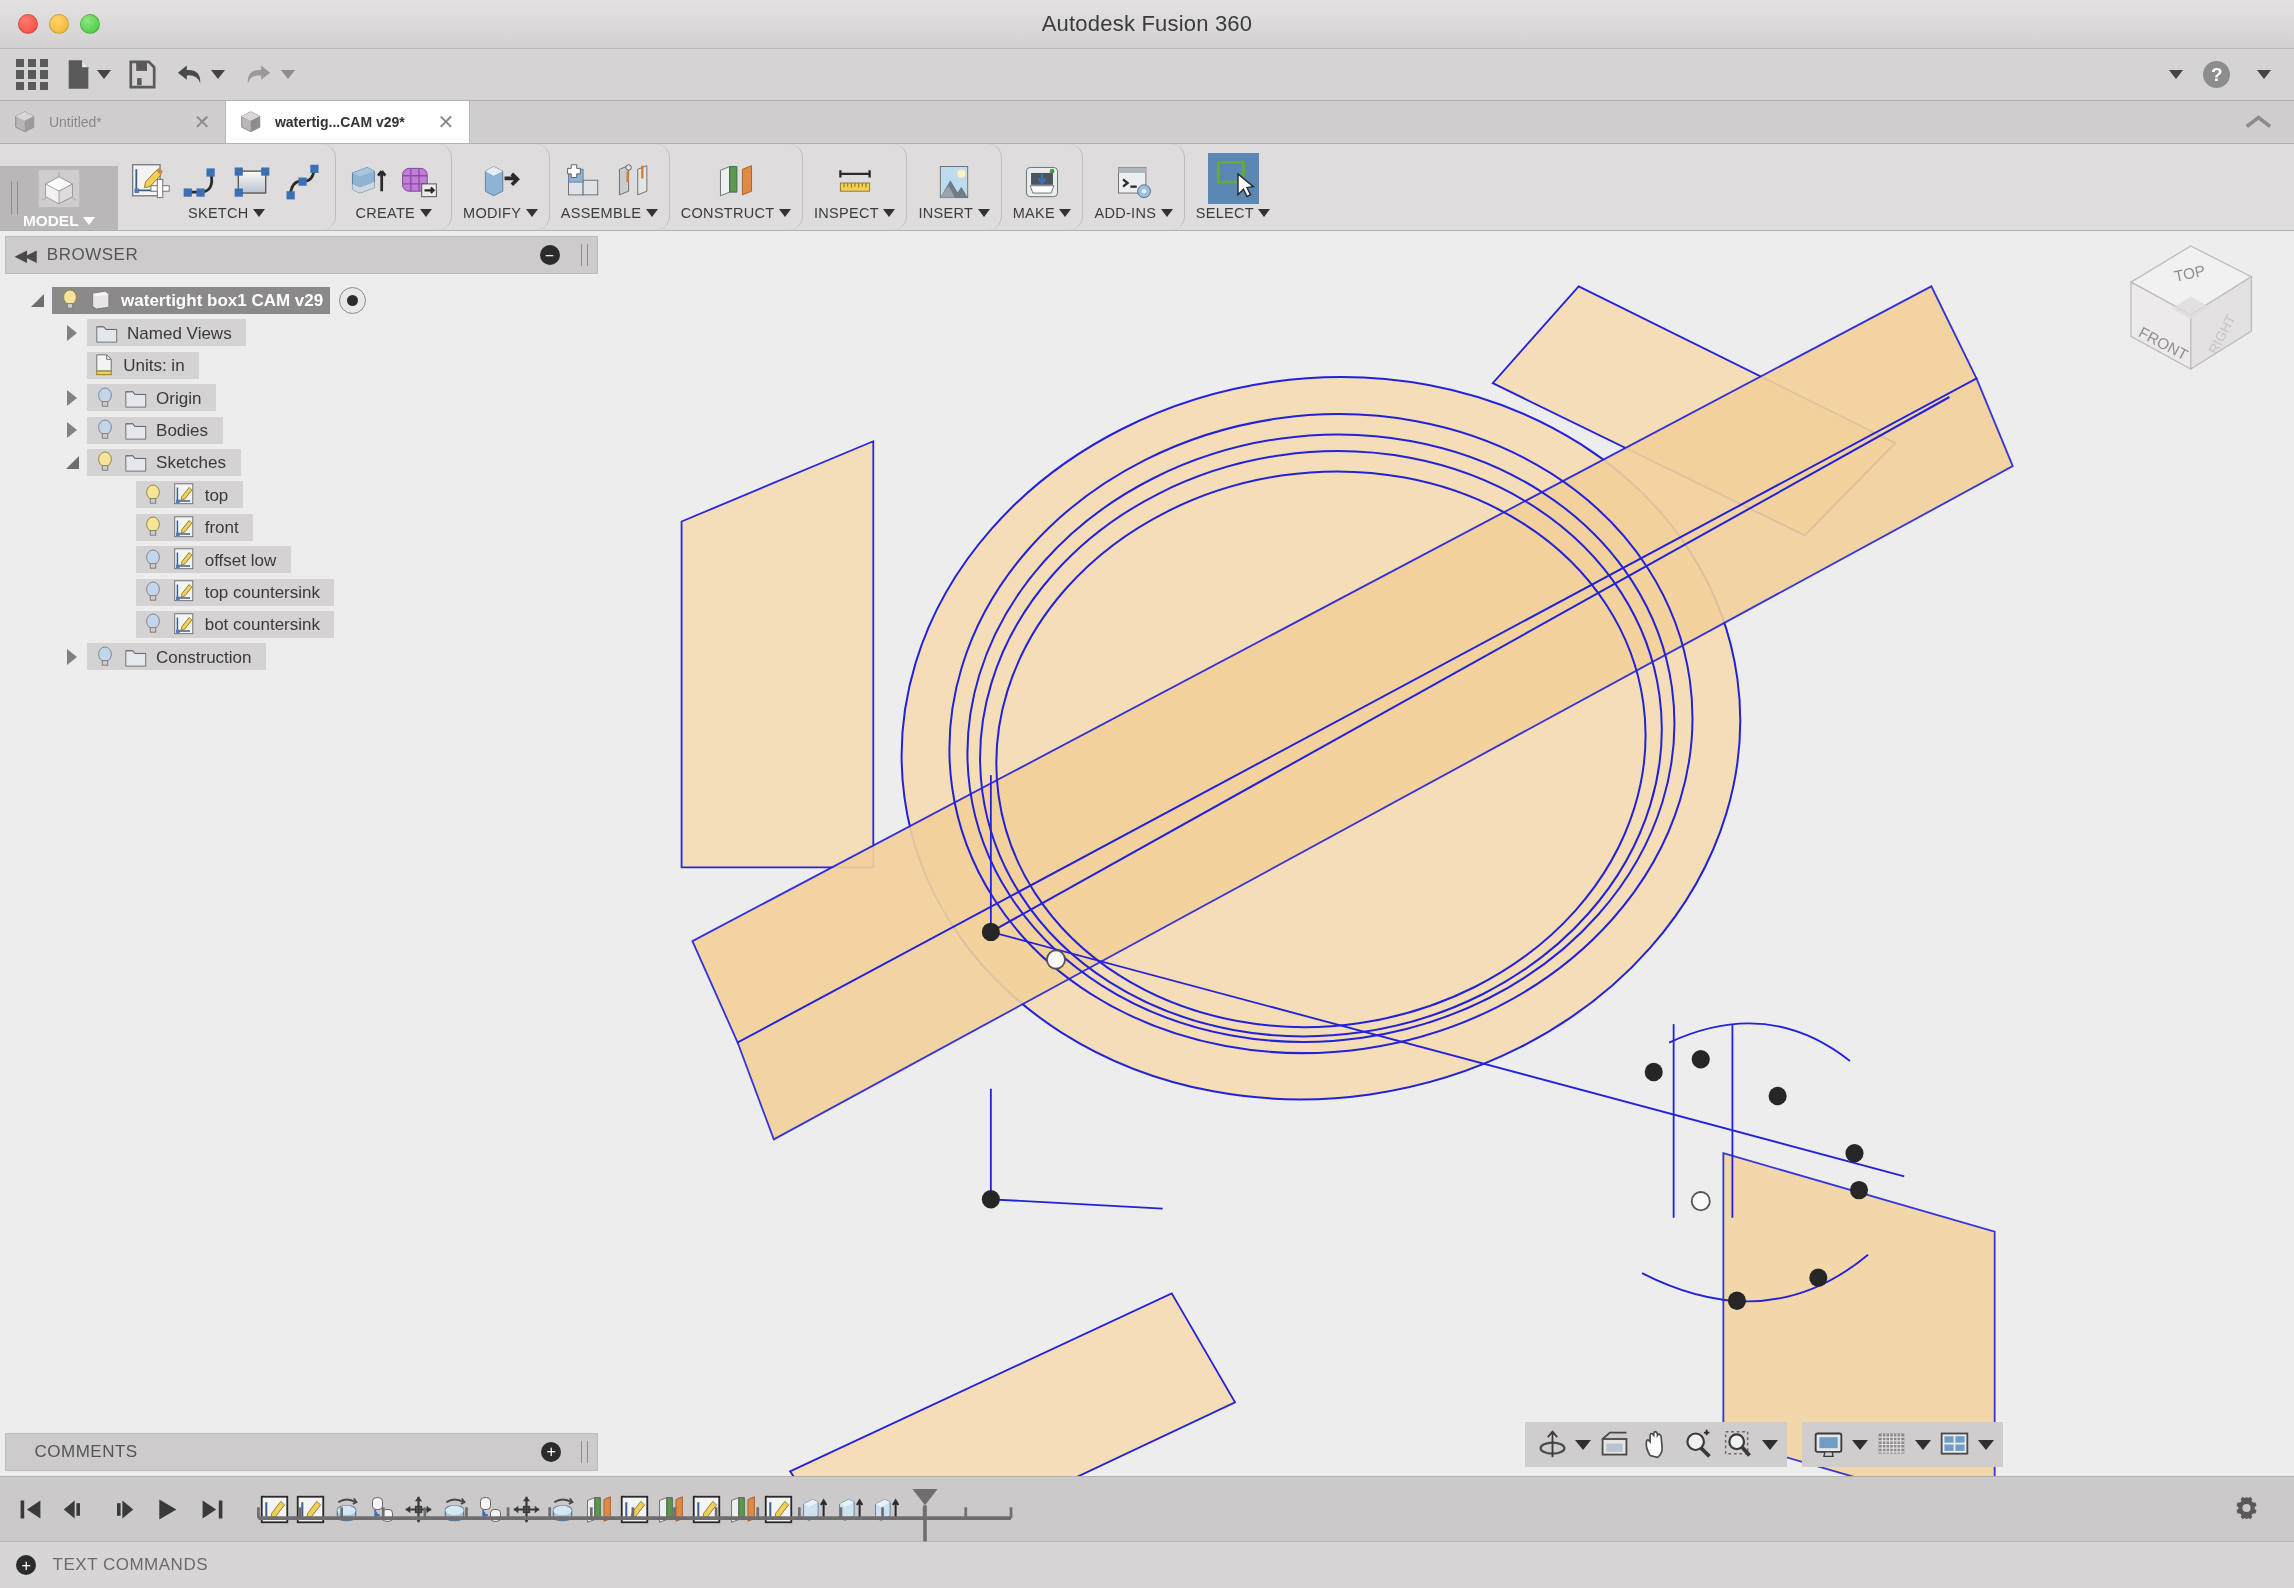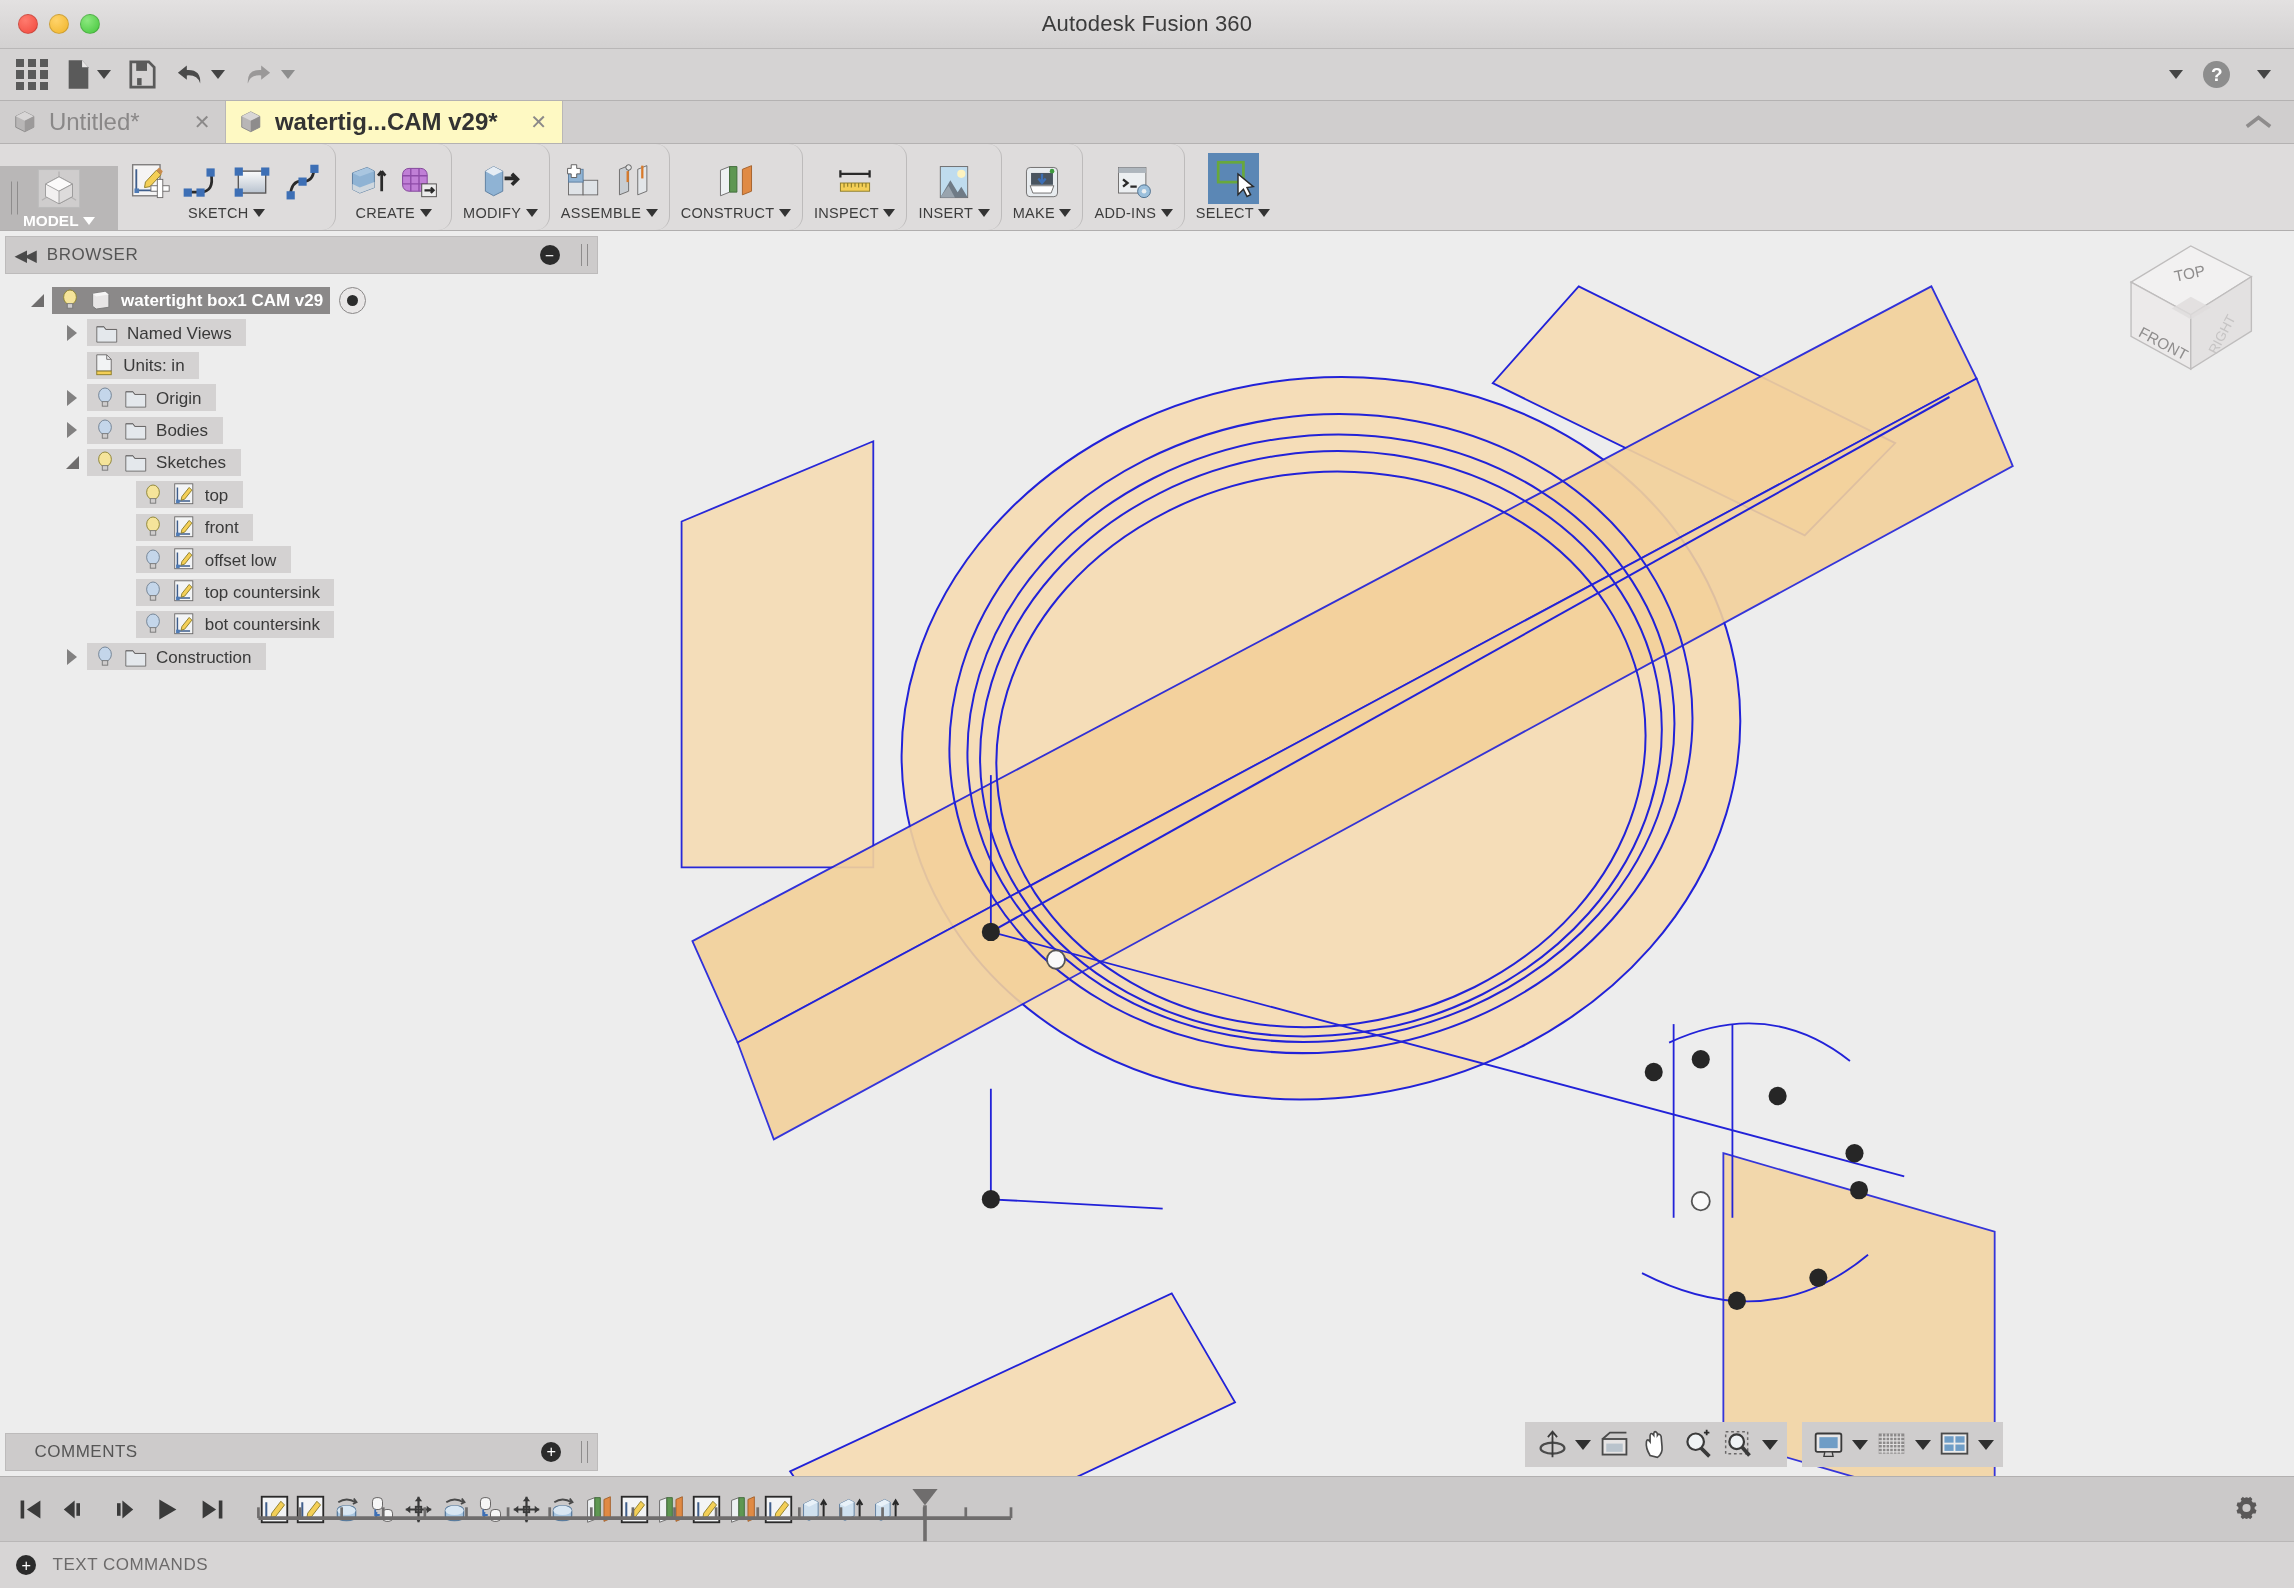--- a/index.html
+++ b/index.html
@@ -49,22 +49,22 @@
     height: 43px; flex: 0 0 43px;
     background: #d0cece; border-bottom: 0.9px solid #b4b2b2;
     display: flex; align-items: stretch; position: relative;
   }
   .dtab {
     display: flex; align-items: center; gap: 12.7px;
     padding: 0 14.5px 0 12.7px; min-width: 226px;
     border-right: 0.9px solid #b9b7b7; cursor: pointer;
     background: #d0cece;
   }
-  .dtab.active { background: #fef9c3; }
-  .dtab .lbl { font-size: 24px; color: #8a8888; white-space: nowrap; }
+  .dtab.active { background: #ffffff; }
+  .dtab .lbl { font-size: 14px; color: #8a8888; white-space: nowrap; }
   .dtab.active .lbl { color: #333; font-weight: bold; }
   .dtab .xclose { font-size: 20px; color: #8b8989; margin-left: auto; padding-left: 20px; }
   .cubeicon {
     width: 23.5px; height: 23.5px; position: relative; flex: 0 0 23.5px;
   }
   .cubeicon svg { display:block; }
   .tabchev { margin-left:auto; padding: 0 20px; display:flex; align-items:center; color:#8e8c8c; font-size:23.5px; }
 
   
   .ribbon {

